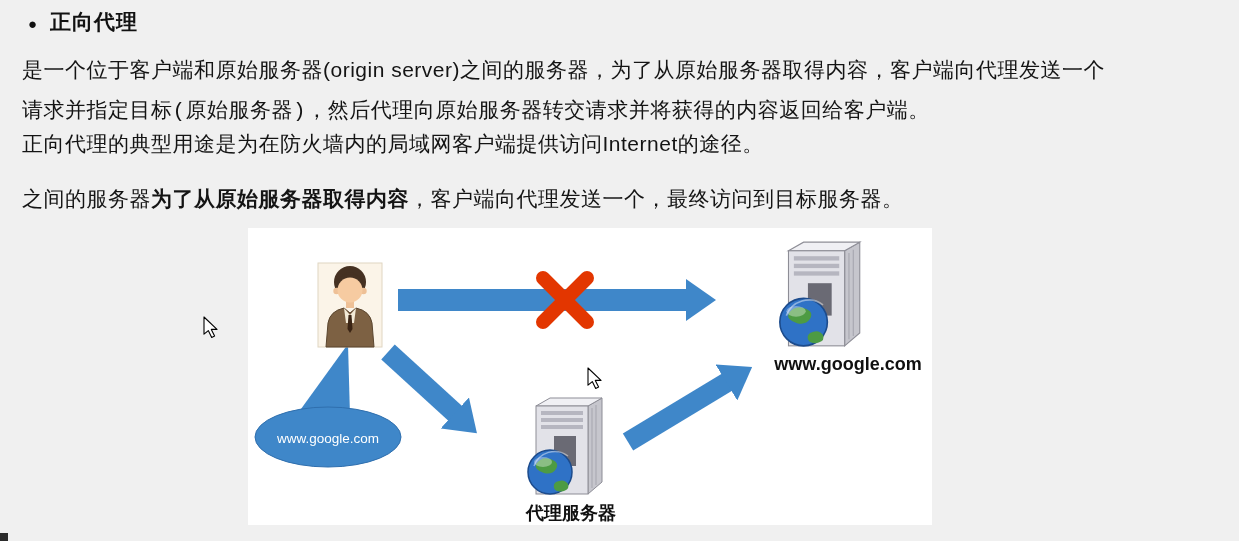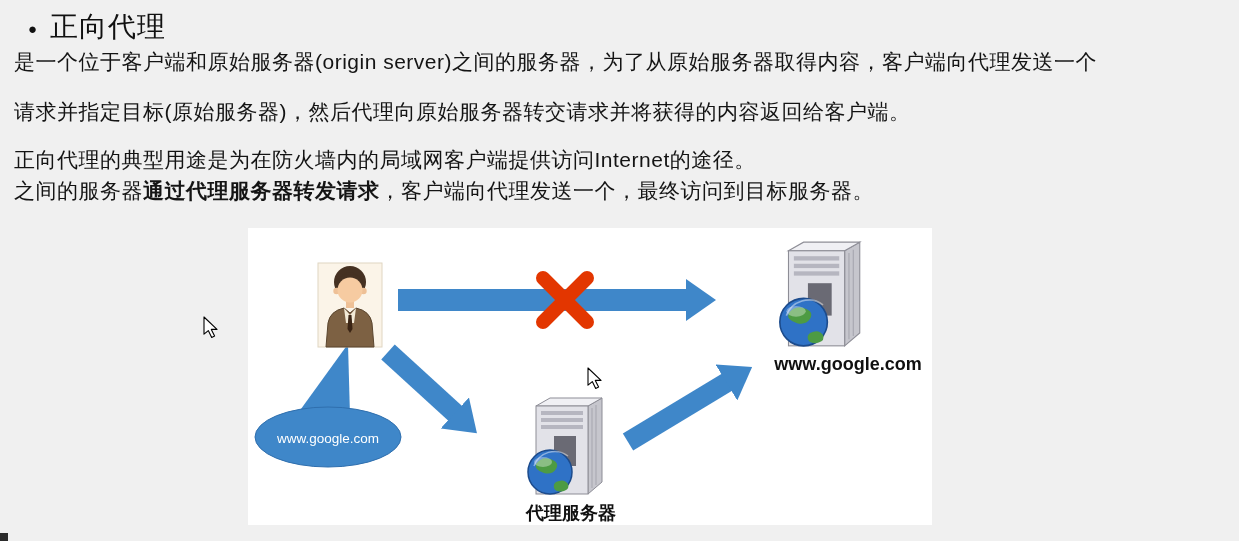--- a/index.html
+++ b/index.html
@@ -14,34 +14,34 @@
     background:#f0f0f0;
     overflow:hidden;
   }
   .title-line {
     position:absolute;
     left:28px; top:8px;
     display:flex; align-items:center; gap:13px;
     color:#111;
   }
   .bullet { font-size:15px; line-height:1; transform:translateY(1px); }
-  .sec-title { font-size:28px; font-weight:400; letter-spacing:1px; }
+  .sec-title { font-size:21px; font-weight:700; letter-spacing:1px; }
   .bodyline {
     position:absolute;
     left:14px;
-    margin:0;
+    margin:8px;
     font-size:21px;
     line-height:28px;
     color:#141414;
     white-space:nowrap;
     letter-spacing:0.5px;
   }
   .l1 { top:48px; }
-  .l2 { top:98px; }
-  .l3 { top:146px; }
+  .l2 { top:90px;font-family:Liberation Mono, monospace; }
+  .l3 { top:122px; }
   .l4 { top:177px; }
   .l4 strong { font-weight:bold; }
   .diagram {
     position:absolute;
     left:248px; top:228px;
     width:684px; height:297px;
     background:#ffffff;
   }
   .diagram svg { display:block; }
   svg text { font-family:"Liberation Sans","DejaVu Sans",sans-serif; }
@@ -63,21 +63,21 @@
 <div class="stage">
 
   <div class="title-line">
     <span class="bullet">●</span>
     <span class="sec-title">正向代理</span>
   </div>
 
   <p class="bodyline l1">是一个位于客户端和原始服务器(origin server)之间的服务器，为了从原始服务器取得内容，客户端向代理发送一个</p>
   <p class="bodyline l2">请求并指定目标(原始服务器)，然后代理向原始服务器转交请求并将获得的内容返回给客户端。</p>
   <p class="bodyline l3">正向代理的典型用途是为在防火墙内的局域网客户端提供访问Internet的途径。</p>
-  <p class="bodyline l4"><span>之间的服务器</span><strong>通过代理服务器转发请求</strong><span>，客户端向代理发送一个，最终访问到目标服务器。</span></p>
+  <p class="bodyline l4"><span>之间的服务器</span><strong>为了从原始服务器取得内容</strong><span>，客户端向代理发送一个，最终访问到目标服务器。</span></p>
 
   <div class="diagram">
     <svg width="684" height="297" viewBox="0 0 684 297">
       <defs>
         <marker id="ah" viewBox="0 0 10 14" refX="1" refY="7" markerWidth="30" markerHeight="42" orient="auto" markerUnits="userSpaceOnUse">
           <path d="M0,0 L10,7 L0,14 Z" fill="#3f87c9"></path>
         </marker>
 
         <g id="srv">
           <polygon points="58,10 72,2 72,86 58,98" fill="#c6c6cd" stroke="#8d8d96" stroke-width="1"></polygon>

